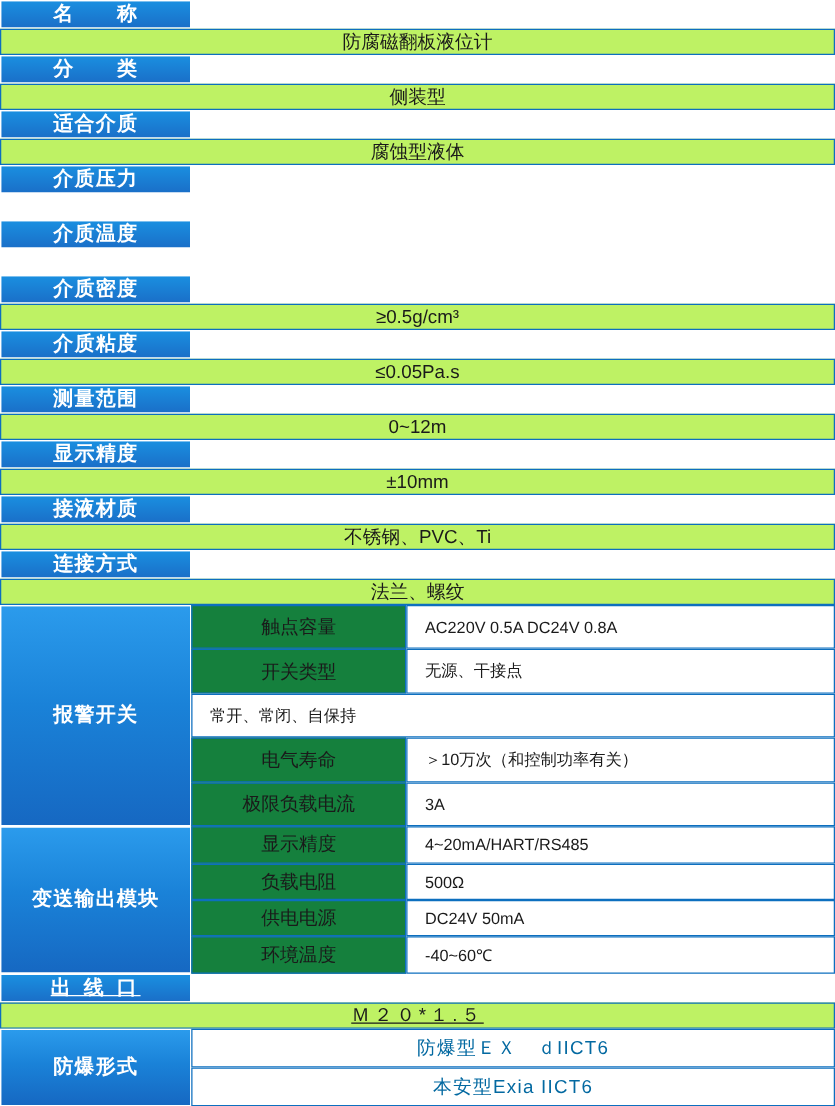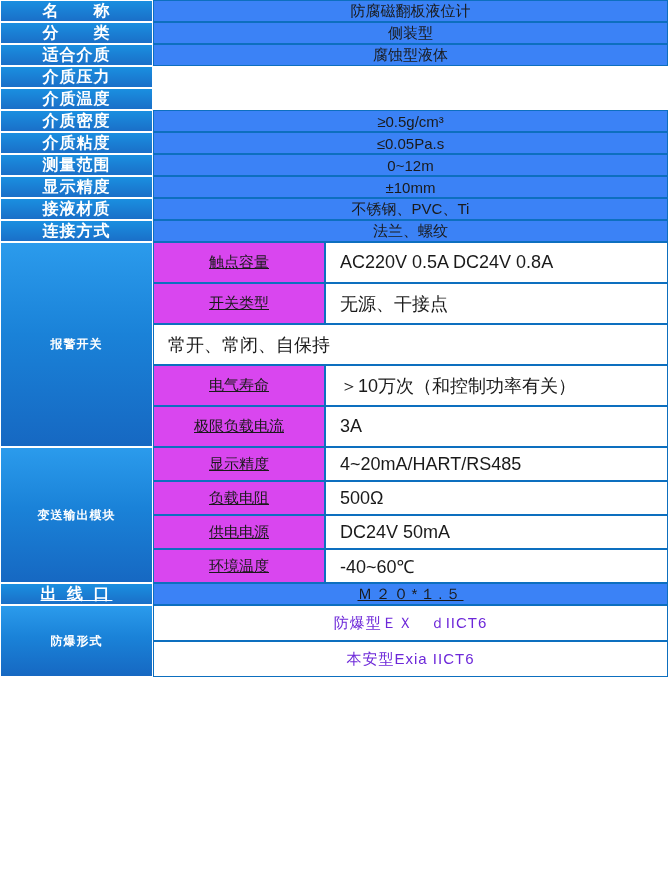--- a/index.html
+++ b/index.html
@@ -35,46 +35,47 @@
     display: flex;
     align-items: center;
     justify-content: center;
     text-align: center;
     border: 1px solid #ffffff;
     box-sizing: border-box;
     letter-spacing: 1px;
   }
   .value-cell {
     flex: 1;
-    background: #3b82f6;
+    background: #bef264;
     color: #1a1a1a;
     font-size: 15px;
     display: flex;
     align-items: center;
     justify-content: center;
     text-align: center;
     border: 1px solid #0d6fbf;
     box-sizing: border-box;
   }
   .simple-row {
-    height: 22px;
+    height: 44px;
+    flex-direction: column;
   }
   
   .group-row {
     display: flex;
     flex-direction: row;
     width: 100%;
     box-sizing: border-box;
   }
   .group-label {
     width: 153px;
     min-width: 153px;
     background: linear-gradient(180deg, #2b9bec 0%, #1a82d8 45%, #1668c2 100%);
     color: #ffffff;
-    font-size: 12px;
+    font-size: 16px;
     font-weight: bold;
     display: flex;
     align-items: center;
     justify-content: center;
     text-align: center;
     border: 1px solid #ffffff;
     box-sizing: border-box;
     letter-spacing: 1px;
   }
   .group-body {
@@ -84,55 +85,54 @@
   }
   .sub-row {
     display: flex;
     flex-direction: row;
     flex: 1;
     min-height: 0;
   }
   .sub-key {
     width: 172px;
     min-width: 172px;
-    background: #d946ef;
+    background: #15803d;
     color: #1a1a1a;
     font-size: 15px;
     display: flex;
     align-items: center;
     justify-content: center;
     text-align: center;
     border: 1px solid #0d6fbf;
     box-sizing: border-box;
-    text-decoration: underline;
   }
   .sub-val {
     flex: 1;
     background: #ffffff;
     color: #1a1a1a;
-    font-size: 18px;
+    font-size: 13px;
     display: flex;
     align-items: center;
     padding-left: 14px;
     text-align: left;
     border: 1px solid #0d6fbf;
     box-sizing: border-box;
   }
   .alarm-group { height: 205px; }
   .transmit-group { height: 136px; }
   .ex-group { height: 72px; }
   .ex-row {
     display: flex;
     flex: 1;
     min-height: 0;
   }
   .ex-val {
     flex: 1;
     background: #ffffff;
-    color: #6d28d9;
+    color: #0369a1;
     font-size: 15px;
     display: flex;
     align-items: center;
     justify-content: center;
     text-align: center;
     border: 1px solid #0d6fbf;
     box-sizing: border-box;
     letter-spacing: 1px;
   }
   .wide-letter { letter-spacing: 3px; text-decoration: underline; }

